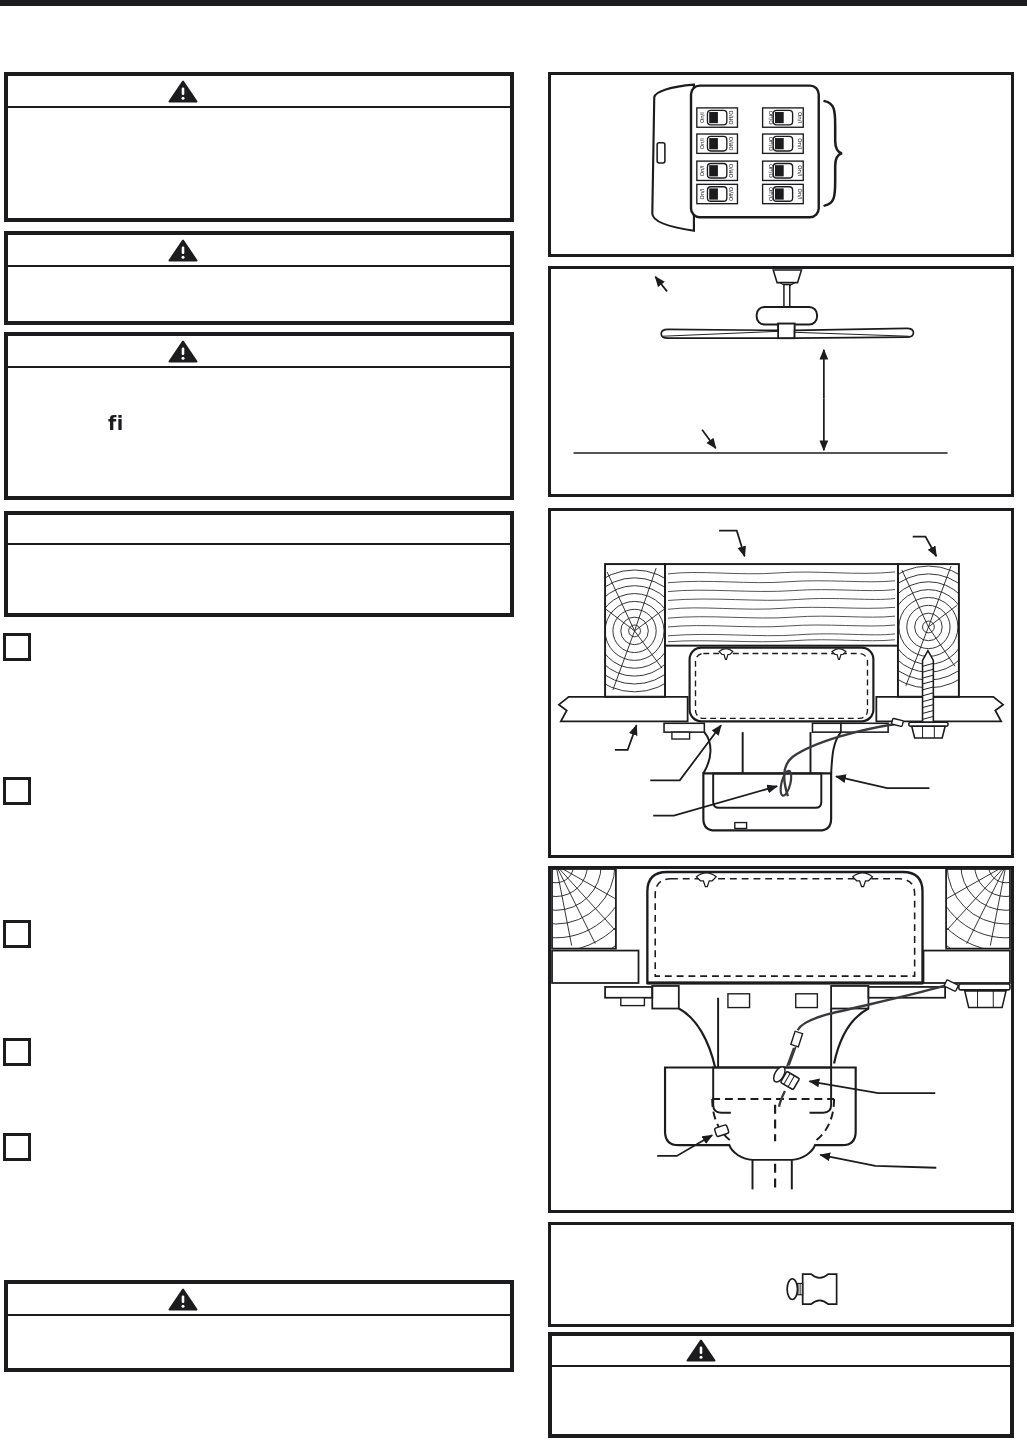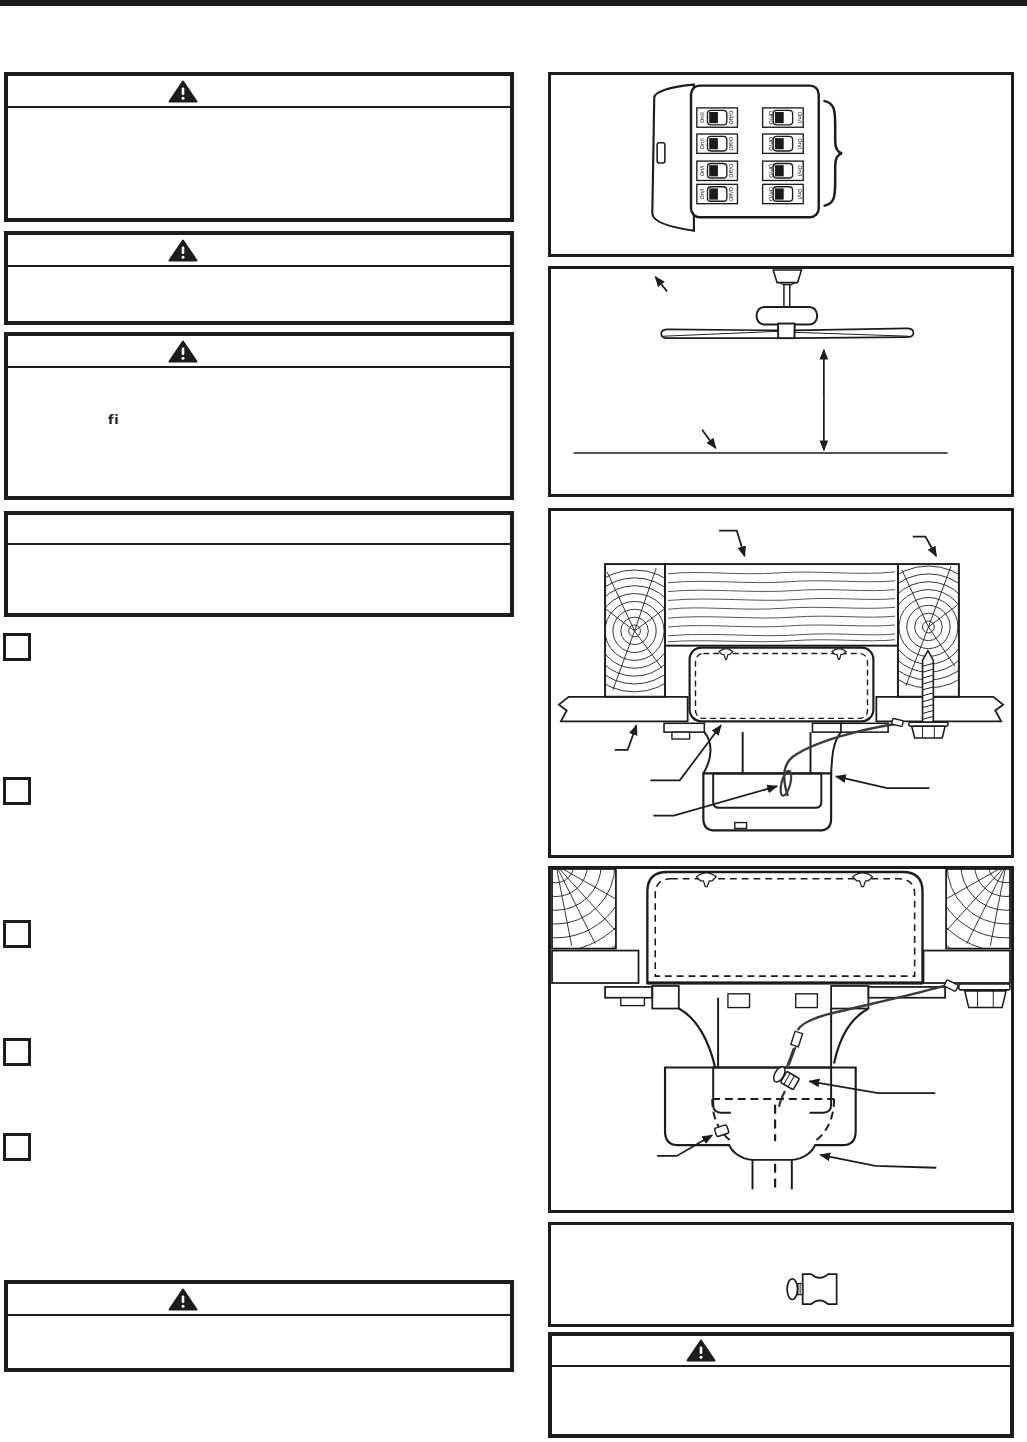--- a/index.html
+++ b/index.html
@@ -16,21 +16,21 @@
     border:4px solid var(--ink);box-sizing:border-box;
   }
   .alert .hd{
     display:flex;align-items:center;border-bottom:2px solid var(--ink);
     box-sizing:content-box;
   }
   .alert .hd .tri{display:inline-flex;line-height:0;}
   .alert .hd .hdtext{font-weight:bold;font-size:13px;margin-left:8px;}
   .alert .bd{position:relative;width:100%;}
   .fi-frag{
-    position:absolute;left:100px;top:76px;font-weight:bold;font-size:13px;
+    position:absolute;left:100px;top:76px;font-weight:bold;font-size:19px;
     letter-spacing:0.5px;
   }
   
   .stepbox{
     position:absolute;left:3px;width:28px;height:28px;background:#fff;
     border:3px solid var(--ink);box-sizing:border-box;
   }
   
   .panel{
     position:absolute;left:548px;width:466px;background:#fff;

